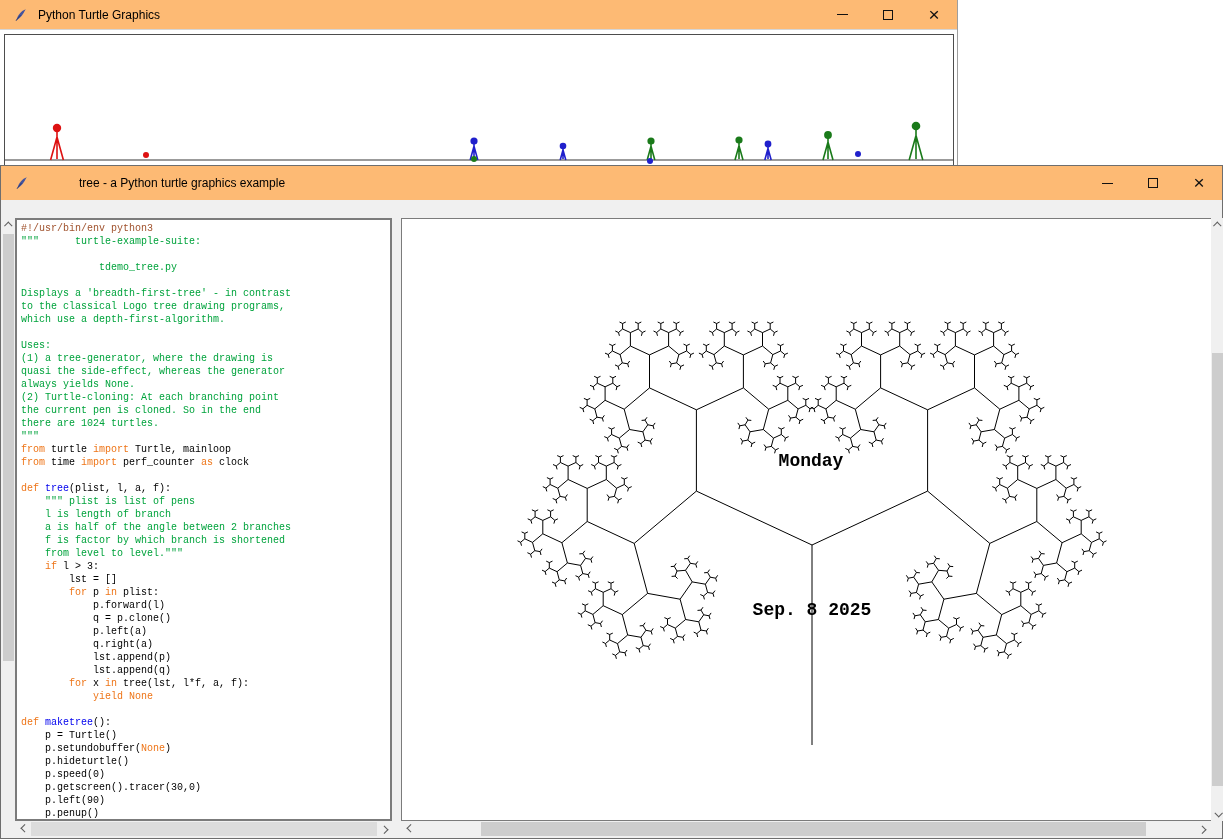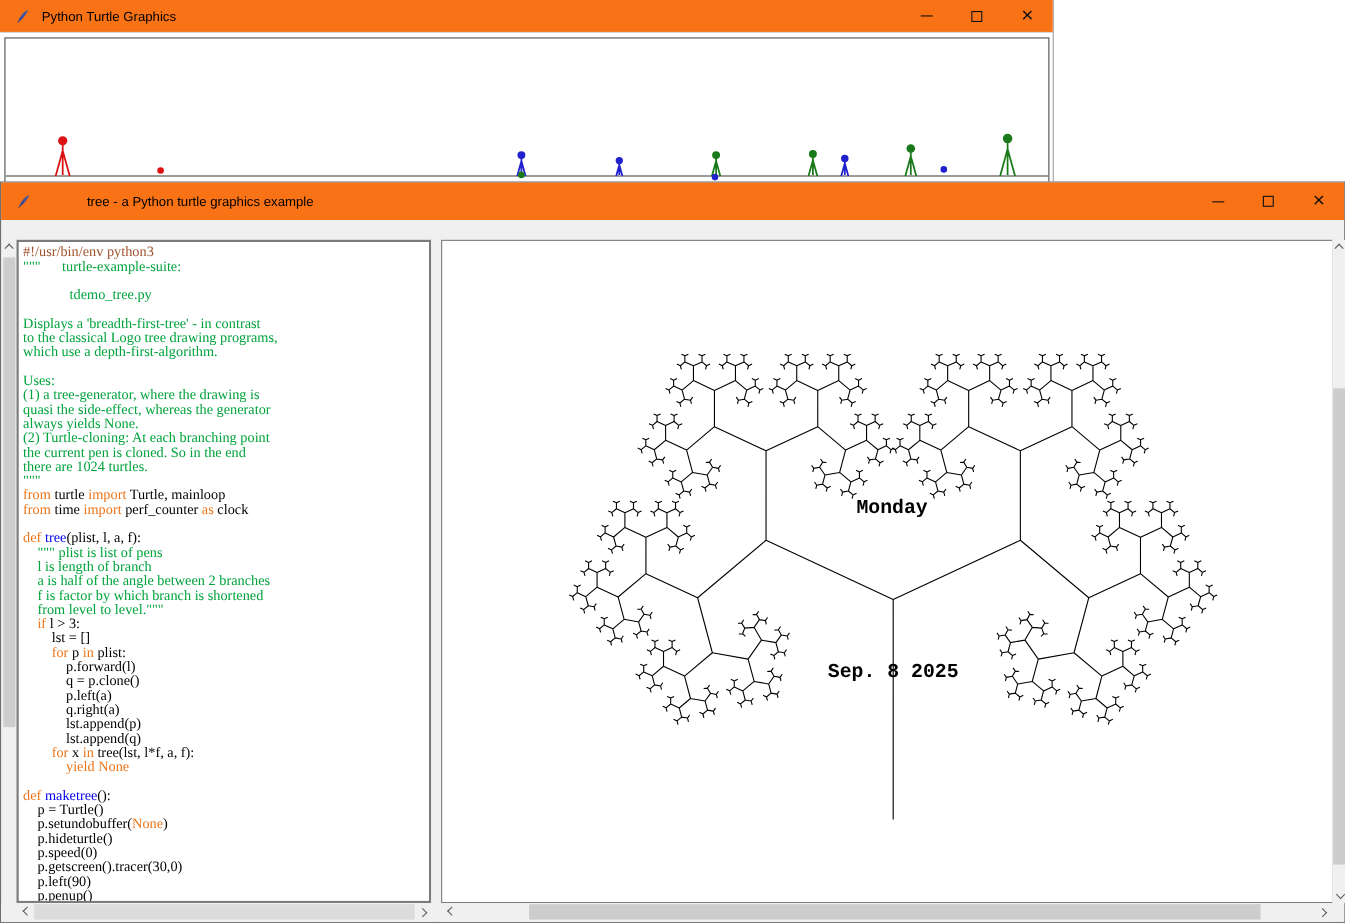--- a/index.html
+++ b/index.html
@@ -3,21 +3,21 @@
 <meta charset="utf-8">
 <style>
   * { margin:0; padding:0; box-sizing:border-box; }
   html,body { width:1223px; height:839px; background:#ffffff; overflow:hidden;
               font-family:"Liberation Sans", sans-serif; }
   .window { position:absolute; }
 
   
   #bg-window { left:0; top:0; width:958px; height:839px; background:#ffffff;
                border-right:1px solid #9e9e9e; }
-  .titlebar { position:absolute; left:0; top:0; right:0; height:30px; background:#f97316;
+  .titlebar { position:absolute; left:0; top:0; right:0; height:30px; background:#fdba74;
               display:flex; align-items:center; }
   #bg-window .titlebar { border-bottom:1px solid #d5d5d5; }
   .title-icon { margin-left:13px; width:16px; height:16px; flex:0 0 16px; }
   .title-text { margin-left:9px; font-size:12px; color:#000; white-space:nowrap; }
   .controls { position:absolute; right:0; top:0; height:100%; display:flex; }
   .ctrl { width:46px; height:100%; display:flex; align-items:center; justify-content:center; }
   .glyph-min { width:11px; height:1px; background:#111; }
   .glyph-max { width:10px; height:10px; border:1px solid #111; }
   .glyph-close { font-size:19px; font-weight:300; color:#111; line-height:10px; }
   #bg-canvas { position:absolute; left:4px; top:34px; width:950px; height:800px;
@@ -39,22 +39,22 @@
   .arrow { position:absolute; width:13px; height:14px; display:flex; align-items:center; justify-content:center; }
   .chev { width:6px; height:6px; border-left:1.6px solid #5e5e5e; border-top:1.6px solid #5e5e5e; }
   .chev.up    { transform:rotate(45deg)  translateY(1px); }
   .chev.down  { transform:rotate(225deg) translateY(1px); }
   .chev.left  { transform:rotate(-45deg) translateX(1px); }
   .chev.right { transform:rotate(135deg) translateX(1px); }
 
   #text-vbar { left:1px; top:0; width:13px; height:620px; }
   #text-frame { position:absolute; left:14px; top:0; width:377px; height:603px;
                 border:2px solid #7b7b7b; background:#fff; overflow:hidden; }
-  #code { padding:2px 0 0 4px; font-family:Liberation Serif, serif;
-          font-size:13px; line-height:13px; white-space:pre; color:#000; }
+  #code { padding:2px 0 0 4px; font-family:Liberation Mono, monospace;
+          font-size:10px; line-height:13px; white-space:pre; color:#000; }
   #sash { position:absolute; left:391px; top:0; width:9px; height:603px; background:#f0f0f0; }
   #canvas-frame { position:absolute; left:400px; top:0; width:811px; height:603px;
                   border:1px solid #7b7b7b; background:#fff; overflow:hidden; }
   #canvas-vbar { left:1210px; top:0; width:13px; height:603px; }
 
   .bottom-row { position:absolute; left:0; top:655px; right:0; height:17px; background:#f0f0f0; }
 </style>
 </head>
 <body>
 

